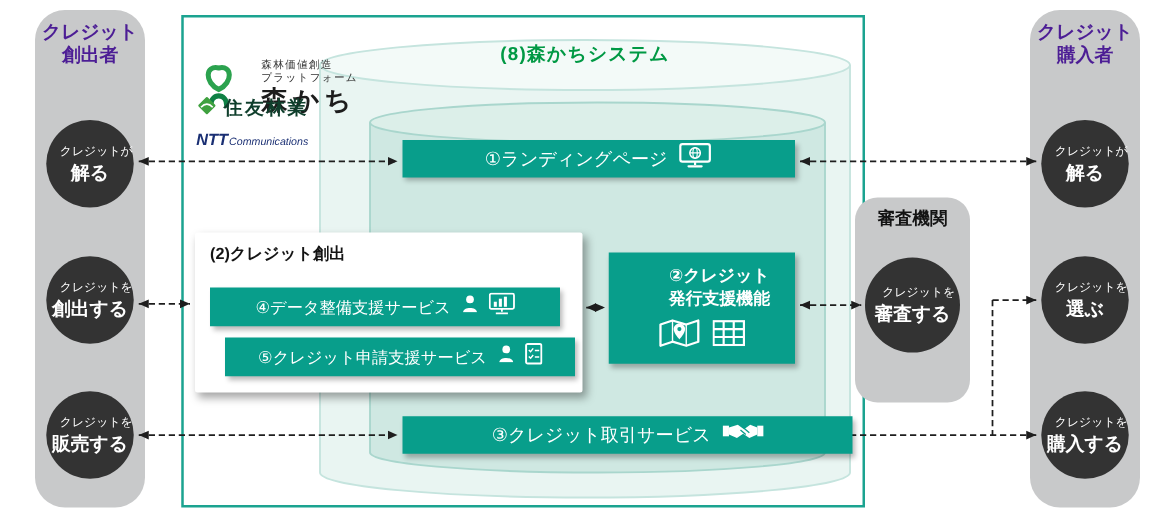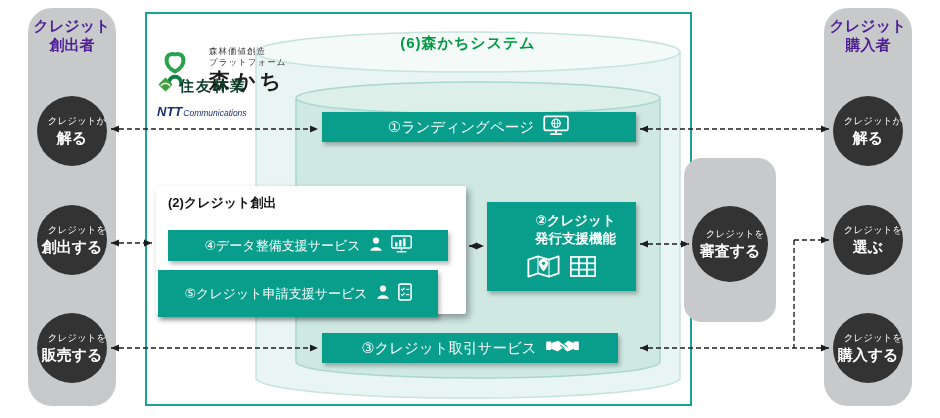--- a/index.html
+++ b/index.html
@@ -97,20 +97,21 @@
       <span class="cl1">クレジットを</span>
       <span class="cl2">選ぶ</span>
     </div>
     <div class="dark-circle" style="top:305px">
       <span class="cl1">クレジットを</span>
       <span class="cl2">購入する</span>
     </div>
   </div>
 
   <div class="auditor-panel">
+    <div class="auditor-title">審査機関</div>
     <div class="auditor-circle">
       <span class="cl1">クレジットを</span>
       <span class="cl2">審査する</span>
     </div>
   </div>
 
   <svg class="svg-layer" width="940" height="418" viewBox="0 0 940 418">
     <defs>
       <marker id="ah" markerUnits="userSpaceOnUse" markerWidth="9" markerHeight="8" refX="8" refY="4" orient="auto-start-reverse">
         <path d="M0,0.5 L8,4 L0,7.5 Z" fill="#1e1e1e"></path>
@@ -162,21 +163,21 @@
       </svg>
     </span>
     <span>住友林業</span>
   </div>
 
   <div class="logo-ntt">
     <span class="ntt-bold">NTT</span>
     <span class="ntt-rest">Communications</span>
   </div>
 
-  <div class="sys-title">(6)森かちシステム</div>
+  <div class="sys-title">(8)森かちシステム</div>
 
   <div class="teal-banner" style="left:322px;top:112px;width:314px;height:30px">
     <span class="banner-label">①ランディングページ</span>
     <span>
       <svg viewBox="0 0 30 24" width="27" height="21">
         <rect x="1" y="1.5" width="27" height="16" rx="2" fill="none" stroke="#fff" stroke-width="2"></rect>
         <circle cx="14.5" cy="9.5" r="4.8" fill="none" stroke="#fff" stroke-width="1.4"></circle>
         <ellipse cx="14.5" cy="9.5" rx="2" ry="4.8" fill="none" stroke="#fff" stroke-width="1"></ellipse>
         <line x1="9.7" y1="9.5" x2="19.3" y2="9.5" stroke="#fff" stroke-width="1"></line>
         <line x1="14.5" y1="17.5" x2="14.5" y2="20.5" stroke="#fff" stroke-width="2"></line>
@@ -204,21 +205,21 @@
         <rect x="1" y="1" width="24" height="15" rx="1.5" fill="none" stroke="#fff" stroke-width="1.8"></rect>
         <rect x="5" y="9" width="3" height="5" fill="#fff"></rect>
         <rect x="10" y="6" width="3" height="8" fill="#fff"></rect>
         <rect x="15" y="4" width="3" height="10" fill="#fff"></rect>
         <line x1="13" y1="16" x2="13" y2="19" stroke="#fff" stroke-width="1.8"></line>
         <line x1="7" y1="20.6" x2="19" y2="20.6" stroke="#fff" stroke-width="1.8"></line>
       </svg>
     </span>
   </div>
 
-  <div class="teal-banner" style="left:158px;top:270px;width:280px;height:47px">
+  <div class="teal-banner" style="left:180px;top:270px;width:280px;height:31px">
     <span class="banner-label-sm">⑤クレジット申請支援サービス</span>
     <span>
       <svg viewBox="0 0 14 16" width="12" height="14">
         <circle cx="7" cy="4" r="3.6" fill="#fff"></circle>
         <path d="M0.5 16 C0.5 10.5 13.5 10.5 13.5 16 Z" fill="#fff"></path>
       </svg>
     </span>
     <span>
       <svg viewBox="0 0 16 20" width="14" height="18">
         <rect x="1" y="1" width="14" height="18" rx="1.5" fill="none" stroke="#fff" stroke-width="1.8"></rect>
@@ -248,21 +249,21 @@
           <rect x="1" y="1" width="28" height="22" fill="none" stroke="#fff" stroke-width="2"></rect>
           <line x1="1" y1="8.3" x2="29" y2="8.3" stroke="#fff" stroke-width="2"></line>
           <line x1="1" y1="15.6" x2="29" y2="15.6" stroke="#fff" stroke-width="2"></line>
           <line x1="10.3" y1="1" x2="10.3" y2="23" stroke="#fff" stroke-width="2"></line>
           <line x1="19.6" y1="1" x2="19.6" y2="23" stroke="#fff" stroke-width="2"></line>
         </svg>
       </span>
     </div>
   </div>
 
-  <div class="teal-banner" style="left:322px;top:333px;width:296px;height:30px">
+  <div class="teal-banner" style="left:322px;top:333px;width:360px;height:30px">
     <span class="banner-label">③クレジット取引サービス</span>
     <span>
       <svg viewBox="0 0 46 24" width="33" height="17">
         <rect x="0" y="5" width="7" height="12" fill="#fff"></rect>
         <rect x="39" y="5" width="7" height="12" fill="#fff"></rect>
         <path d="M7 7 L17 4 L24 9 L31 4 L39 7 L39 15 L30 19 L23 14 L16 19 L7 15 Z" fill="#fff"></path>
         <path d="M20 10 l6 5 M24 8 l6 5" stroke="#089e8b" stroke-width="1.5"></path>
       </svg>
     </span>
   </div>

